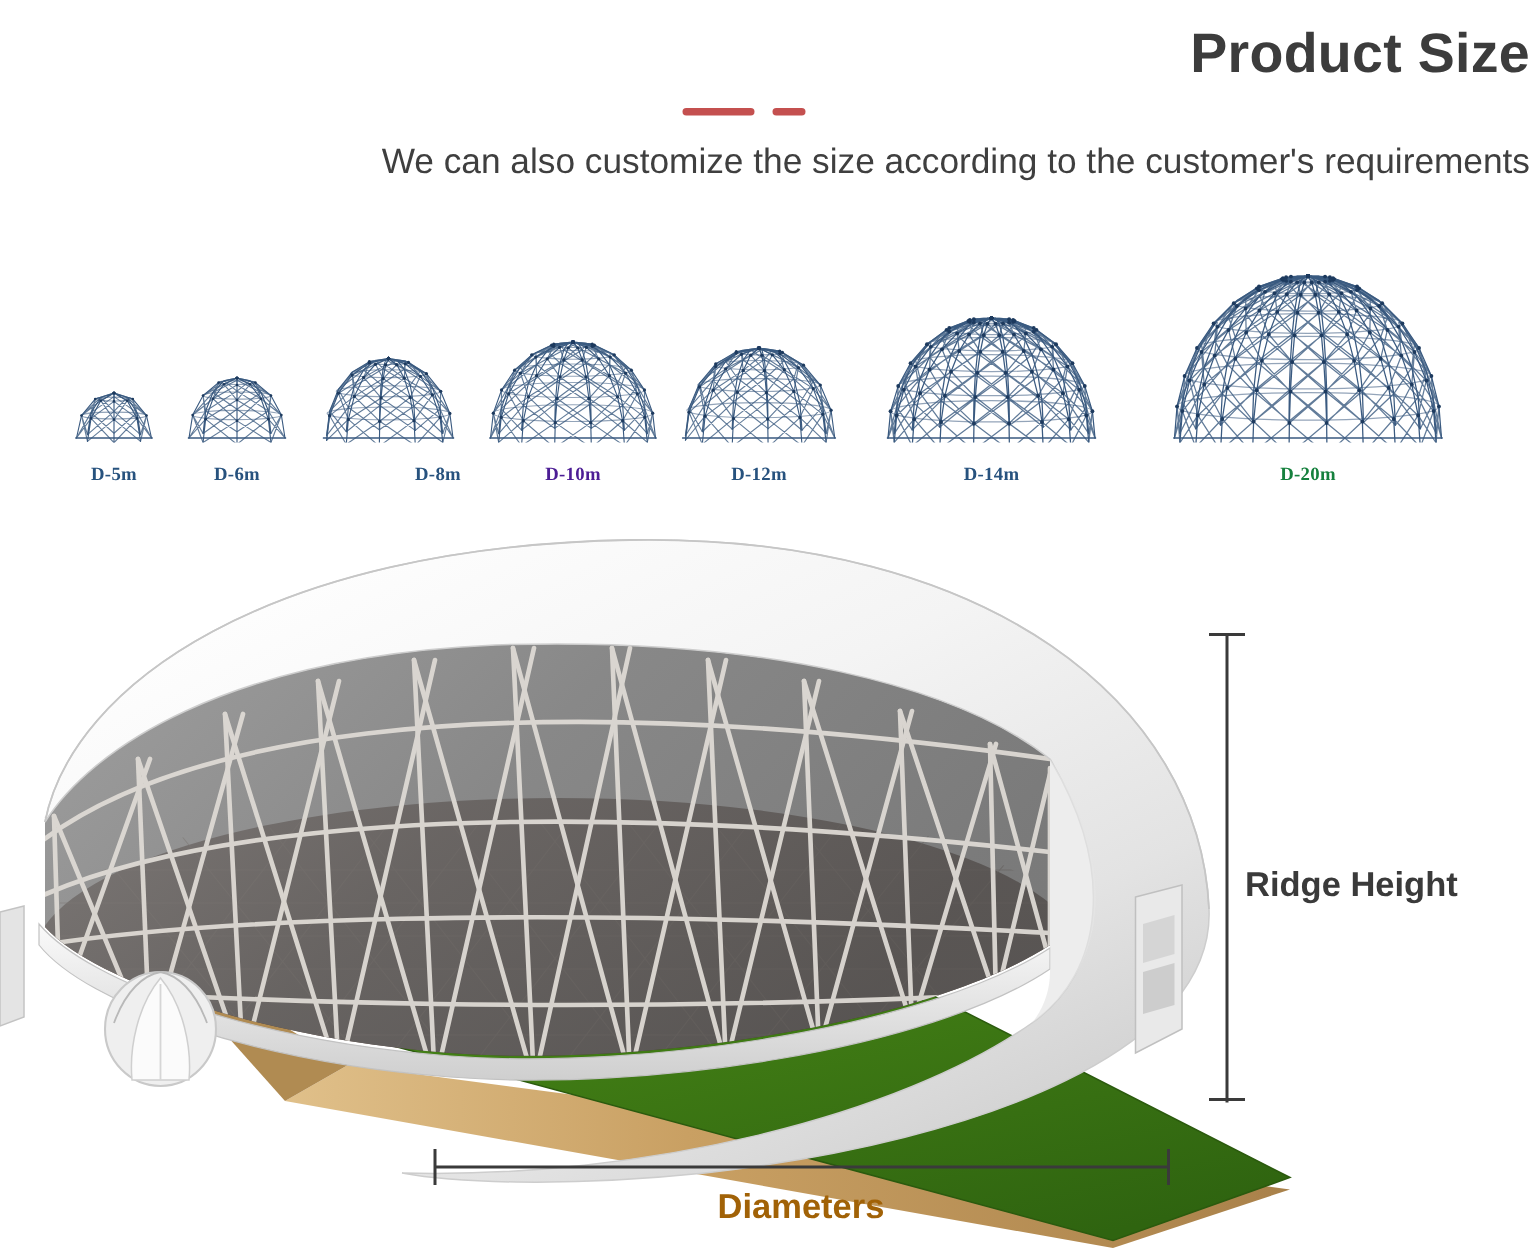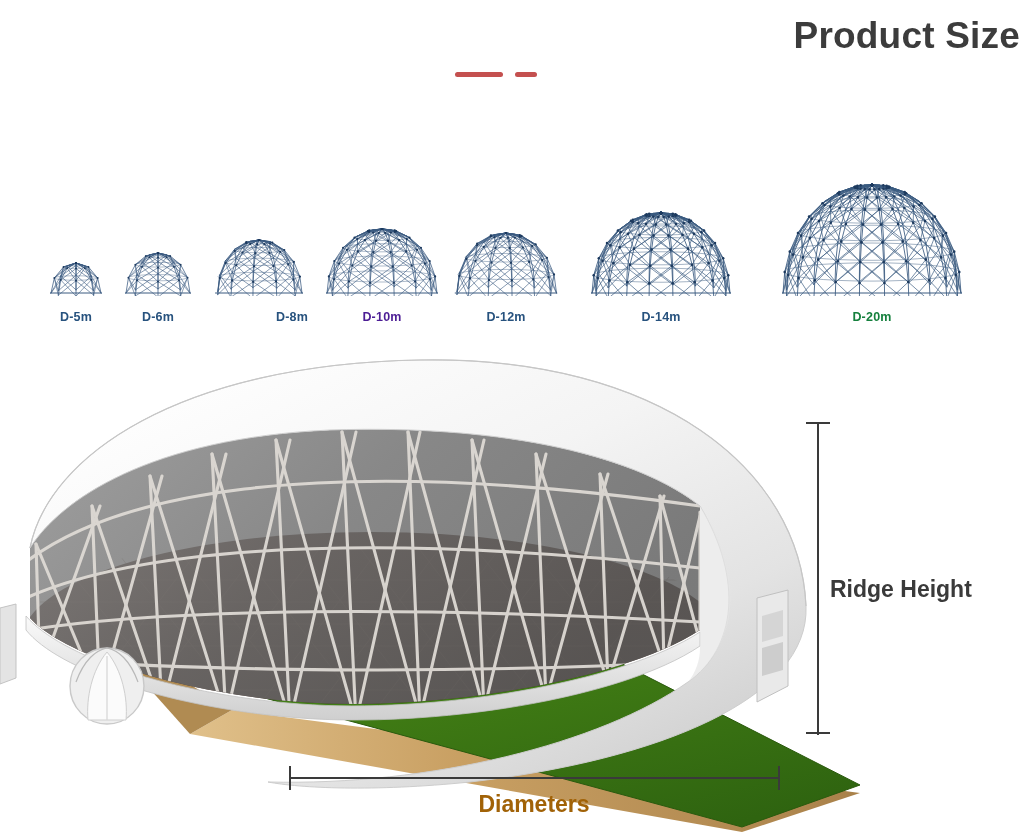--- a/index.html
+++ b/index.html
@@ -64,20 +64,21 @@
     position: absolute;
     left: 0;
     top: 160px;
     width: 1020px;
     height: 170px;
   }
   .dome-item {
     position: absolute;
     bottom: 0;
     text-align: center;
+    font-family: Liberation Serif, serif;
   }
   .dome-figure {
     position: absolute;
     bottom: 30px;
     left: 50%;
     transform: translateX(-50%);
   }
   .dome-label {
     position: absolute;
     bottom: 6px;
@@ -179,20 +180,21 @@
 </style>
 </head>
 <body>
 
 <div id="header">
   <h1 id="page-title">Product Size</h1>
   <div id="title-divider">
     <span class="divider-bar long"></span>
     <span class="divider-bar short"></span>
   </div>
+  <p id="page-subtitle">We can also customize the size according to the customer's requirements</p>
 </div>
 
 <div id="dome-row">
     <div class="dome-item" style="left: 6px; width: 140px; height: 170px;">
       <div class="dome-figure"><svg width="52" height="35" viewBox="0 0 52 35">
           <g fill="none" stroke="#3a5a80" stroke-width="0.75" stroke-linecap="round">
             <ellipse cx="26.00" cy="17.00" rx="21.65" ry="2.27" opacity="0.55"></ellipse>
             <ellipse cx="26.00" cy="6.02" rx="12.50" ry="1.31" opacity="0.55"></ellipse>
             <path d="M51.00,32.00L47.65,17.00L38.50,6.02L26.00,2.00M43.68,34.23L41.31,18.93L34.84,7.13L26.00,2.00M26.00,35.15L26.00,19.73L26.00,7.59L26.00,2.00M8.32,34.23L10.69,18.93L17.16,7.13L26.00,2.00M1.00,32.00L4.35,17.00L13.50,6.02L26.00,2.00M8.32,29.77L10.69,15.07L17.16,4.91L26.00,2.00M26.00,28.85L26.00,14.27L26.00,4.44L26.00,2.00M43.68,29.77L41.31,15.07L34.84,4.91L26.00,2.00"></path>
             <path d="M51.00,32.00L41.31,18.93M43.68,34.23L47.65,17.00M47.65,17.00L34.84,7.13M41.31,18.93L38.50,6.02M38.50,6.02L26.00,2.00M34.84,7.13L26.00,2.00M43.68,34.23L26.00,19.73M26.00,35.15L41.31,18.93M41.31,18.93L26.00,7.59M26.00,19.73L34.84,7.13M34.84,7.13L26.00,2.00M26.00,7.59L26.00,2.00M26.00,35.15L10.69,18.93M8.32,34.23L26.00,19.73M26.00,19.73L17.16,7.13M10.69,18.93L26.00,7.59M26.00,7.59L26.00,2.00M17.16,7.13L26.00,2.00M8.32,34.23L4.35,17.00M1.00,32.00L10.69,18.93M10.69,18.93L13.50,6.02M4.35,17.00L17.16,7.13M17.16,7.13L26.00,2.00M13.50,6.02L26.00,2.00M1.00,32.00L10.69,15.07M8.32,29.77L4.35,17.00M4.35,17.00L17.16,4.91M10.69,15.07L13.50,6.02M13.50,6.02L26.00,2.00M17.16,4.91L26.00,2.00M8.32,29.77L26.00,14.27M26.00,28.85L10.69,15.07M10.69,15.07L26.00,4.44M26.00,14.27L17.16,4.91M17.16,4.91L26.00,2.00M26.00,4.44L26.00,2.00M26.00,28.85L41.31,15.07M43.68,29.77L26.00,14.27M26.00,14.27L34.84,4.91M41.31,15.07L26.00,4.44M26.00,4.44L26.00,2.00M34.84,4.91L26.00,2.00M43.68,29.77L47.65,17.00M51.00,32.00L41.31,15.07M41.31,15.07L38.50,6.02M47.65,17.00L34.84,4.91M34.84,4.91L26.00,2.00M38.50,6.02L26.00,2.00" opacity="0.8"></path>

